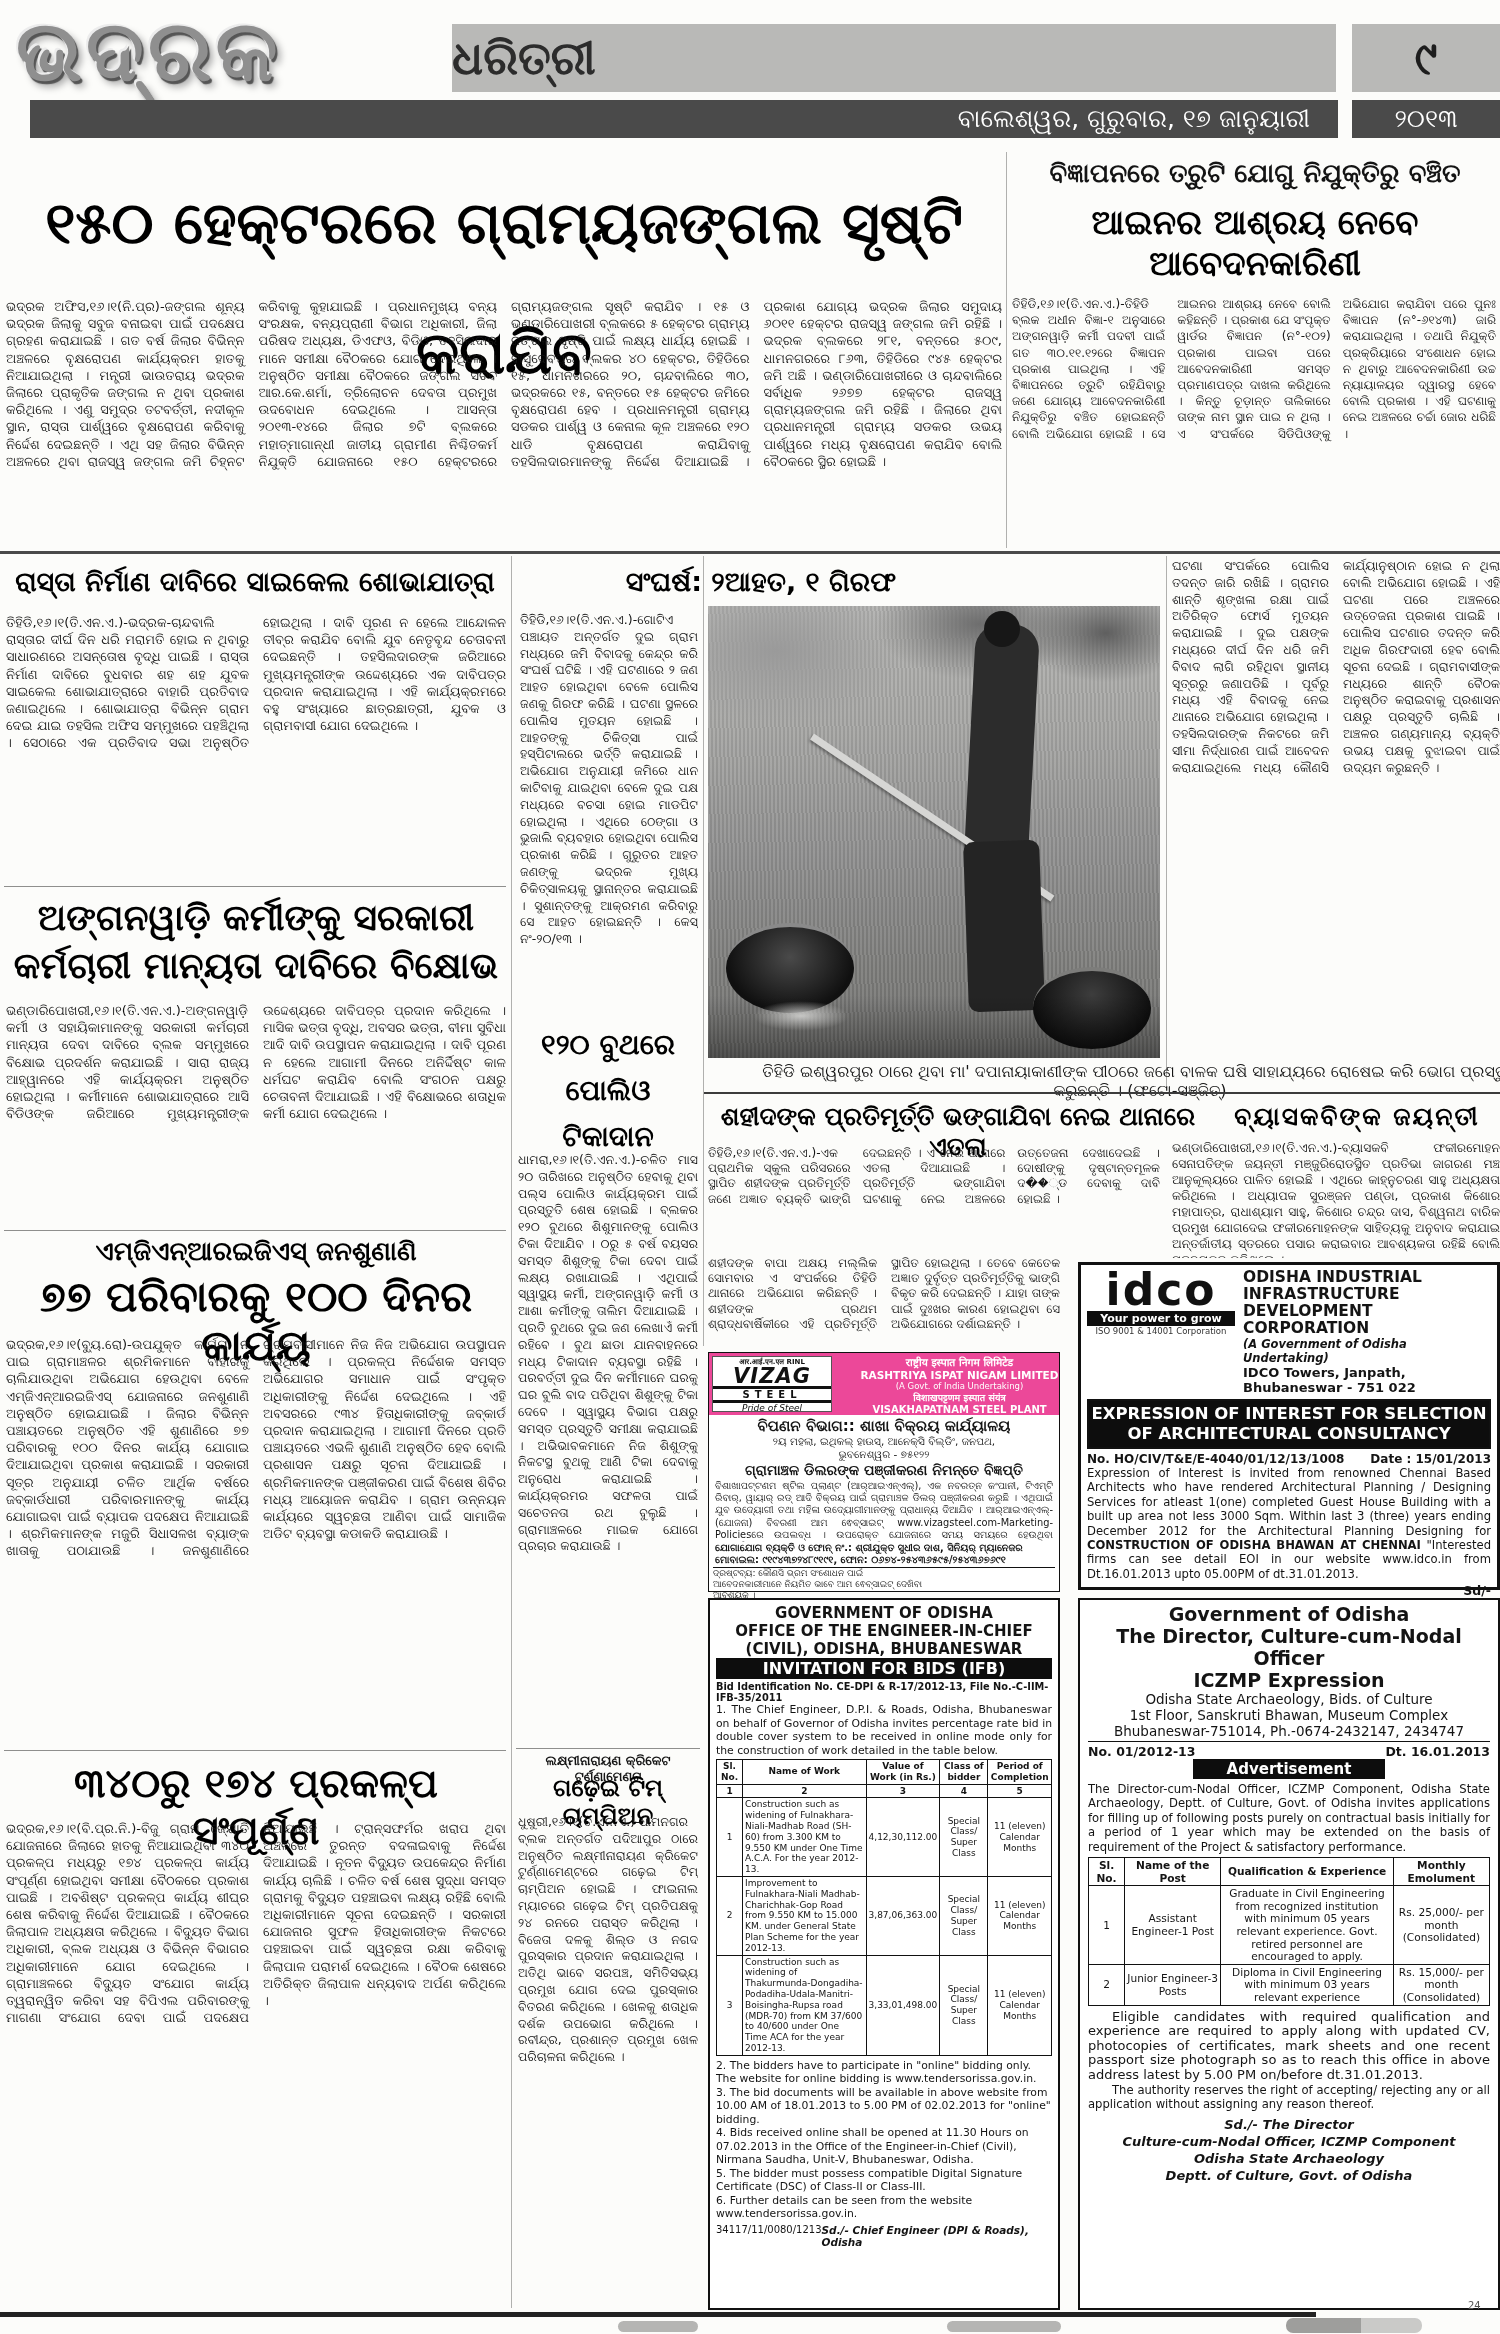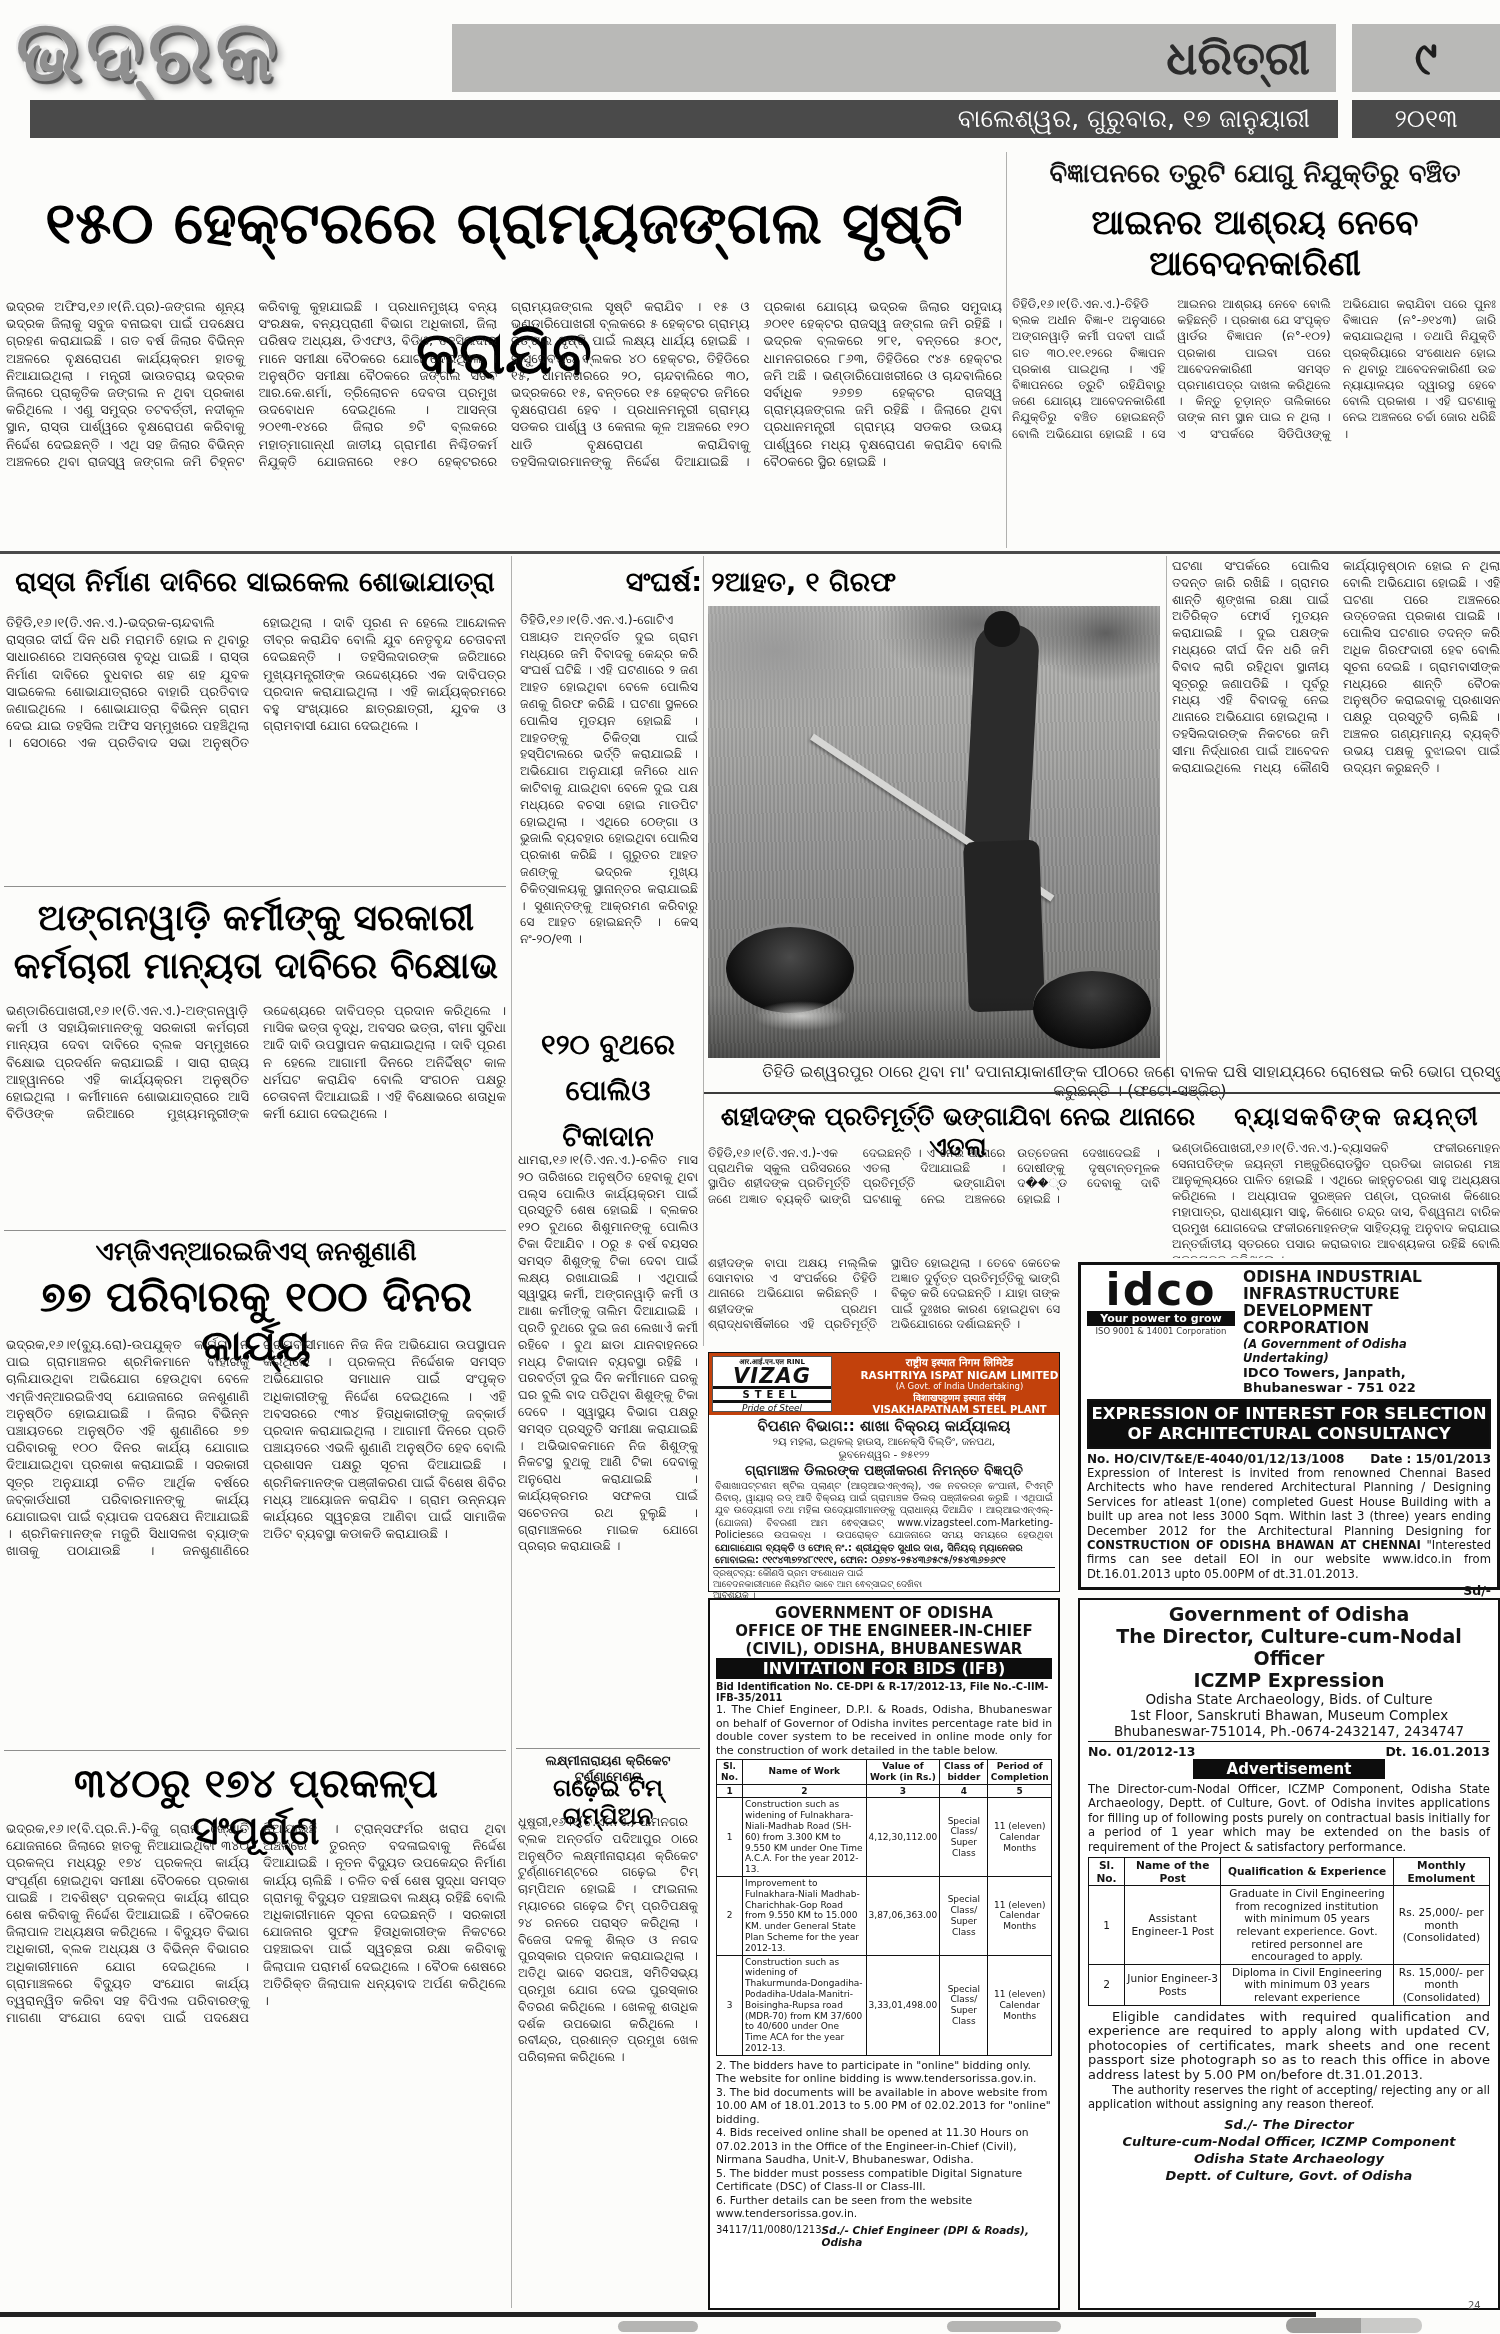--- a/index.html
+++ b/index.html
@@ -15,21 +15,21 @@
   .cols4{column-count:4;column-gap:14px;}
   .body-txt{font-size:13px;line-height:17.2px;}
   .body-sm{font-size:12.5px;line-height:16.8px;}
   .rule{background:#8f8f8d;}
   .vline{background:#b0b0ae;width:1px;}
   
   .edition-logo{font-size:84px;font-weight:900;color:#8f8f8f;letter-spacing:4px;
     text-shadow:-2px -2px 0 #ececec,2px 3px 1px #555,5px 6px 7px #aaa;}
   .graybar{background:#b9b9b7;}
   .darkbar{background:#4a4a4a;color:#fff;}
-  .nameplate{font-size:46px;font-weight:bold;color:#2c2c2c;line-height:68px;padding-right:26px;text-align:right;}
+  .nameplate{font-size:46px;font-weight:bold;color:#2c2c2c;line-height:68px;padding-right:26px;}
   .pagenum{font-size:46px;font-weight:bold;color:#1d1d1d;line-height:68px;text-align:center;}
   .dateline{font-size:25px;line-height:38px;text-align:right;padding-right:28px;}
   .yearline{font-size:25px;line-height:38px;text-align:center;}
   
   .hl{font-weight:bold;color:#000;}
   
   .photo{background:
     radial-gradient(ellipse 120px 70px at 88% 6%, #5f5f5f 0%, rgba(0,0,0,0) 70%),
     radial-gradient(ellipse 150px 80px at 60% 4%, #6e6e6e 0%, rgba(0,0,0,0) 70%),
     radial-gradient(ellipse 180px 100px at 15% 10%, #9a9a9a 0%, rgba(0,0,0,0) 72%),
@@ -116,21 +116,21 @@
     <div>ପୋଲିଓ ଟିକାଦାନ</div>
   </div>
   <div class="abs body-sm j ov" style="left:518px;top:1152px;width:180px;height:590px;">ଧାମରା,୧୬।୧(ତି.ଏନ.ଏ.)-ଚଳିତ ମାସ ୨୦ ତାରିଖରେ ଅନୁଷ୍ଠିତ ହେବାକୁ ଥିବା ପଲ୍ସ ପୋଲିଓ କାର୍ଯ୍ୟକ୍ରମ ପାଇଁ ପ୍ରସ୍ତୁତି ଶେଷ ହୋଇଛି । ବ୍ଲକର ୧୨୦ ବୁଥରେ ଶିଶୁମାନଙ୍କୁ ପୋଲିଓ ଟିକା ଦିଆଯିବ । ୦ରୁ ୫ ବର୍ଷ ବୟସର ସମସ୍ତ ଶିଶୁଙ୍କୁ ଟିକା ଦେବା ପାଇଁ ଲକ୍ଷ୍ୟ ରଖାଯାଇଛି । ଏଥିପାଇଁ ସ୍ୱାସ୍ଥ୍ୟ କର୍ମୀ, ଅଙ୍ଗନୱାଡ଼ି କର୍ମୀ ଓ ଆଶା କର୍ମୀଙ୍କୁ ତାଲିମ ଦିଆଯାଇଛି । ପ୍ରତି ବୁଥରେ ଦୁଇ ଜଣ ଲେଖାଏଁ କର୍ମୀ ରହିବେ । ବୁଥ ଛାଡା ଯାନବାହନରେ ମଧ୍ୟ ଟିକାଦାନ ବ୍ୟବସ୍ଥା ରହିଛି । ପରବର୍ତ୍ତୀ ଦୁଇ ଦିନ କର୍ମୀମାନେ ଘରକୁ ଘର ବୁଲି ବାଦ ପଡିଥିବା ଶିଶୁଙ୍କୁ ଟିକା ଦେବେ । ସ୍ୱାସ୍ଥ୍ୟ ବିଭାଗ ପକ୍ଷରୁ ସମସ୍ତ ପ୍ରସ୍ତୁତି ସମୀକ୍ଷା କରାଯାଇଛି । ଅଭିଭାବକମାନେ ନିଜ ଶିଶୁଙ୍କୁ ନିକଟସ୍ଥ ବୁଥକୁ ଆଣି ଟିକା ଦେବାକୁ ଅନୁରୋଧ କରାଯାଇଛି । କାର୍ଯ୍ୟକ୍ରମର ସଫଳତା ପାଇଁ ସଚେତନତା ରଥ ବୁଲୁଛି । ଗ୍ରାମାଞ୍ଚଳରେ ମାଇକ ଯୋଗେ ପ୍ରଚାର କରାଯାଉଛି ।</div>
 
   <div class="abs rule" style="left:516px;top:1748px;width:184px;height:1px;"></div>
   <div class="abs b c" style="left:516px;top:1753px;width:184px;font-size:13px;">ଲକ୍ଷ୍ମୀନାରାୟଣ କ୍ରିକେଟ ଟୁର୍ଣ୍ଣାମେଣ୍ଟ</div>
   <div class="abs hl c" style="left:516px;top:1774px;width:184px;font-size:24px;">ଗଢ଼େଇ ଟିମ୍ ଚାମ୍ପିଅନ</div>
   <div class="abs body-sm j ov" style="left:518px;top:1814px;width:180px;height:494px;">ଧୁଷୁରୀ,୧୬।୧(ତି.ଏନ.ଏ.)-ଧାମନଗର ବ୍ଲକ ଅନ୍ତର୍ଗତ ପଦିଆପୁର ଠାରେ ଅନୁଷ୍ଠିତ ଲକ୍ଷ୍ମୀନାରାୟଣ କ୍ରିକେଟ ଟୁର୍ଣ୍ଣାମେଣ୍ଟରେ ଗଢ଼େଇ ଟିମ୍ ଚାମ୍ପିଅନ ହୋଇଛି । ଫାଇନାଲ ମ୍ୟାଚରେ ଗଢ଼େଇ ଟିମ୍ ପ୍ରତିପକ୍ଷକୁ ୨୪ ରନରେ ପରାସ୍ତ କରିଥିଲା । ବିଜେତା ଦଳକୁ ଶିଲ୍ଡ ଓ ନଗଦ ପୁରସ୍କାର ପ୍ରଦାନ କରାଯାଇଥିଲା । ଅତିଥି ଭାବେ ସରପଞ୍ଚ, ସମିତିସଭ୍ୟ ପ୍ରମୁଖ ଯୋଗ ଦେଇ ପୁରସ୍କାର ବିତରଣ କରିଥିଲେ । ଖେଳକୁ ଶତାଧିକ ଦର୍ଶକ ଉପଭୋଗ କରିଥିଲେ । ରବୀନ୍ଦ୍ର, ପ୍ରଶାନ୍ତ ପ୍ରମୁଖ ଖେଳ ପରିଚାଳନା କରିଥିଲେ ।</div>
 
   <div class="abs ad-box" style="left:708px;top:1352px;width:352px;height:240px;border-width:1px;">
-    <div style="background:#c2410c;color:#fff;height:62px;display:flex;gap:25px;">
+    <div style="background:#ec4899;color:#fff;height:62px;display:flex;gap:25px;">
       <div style="background:#fff;color:#111;margin:3px;width:118px;text-align:center;border:1px solid #555;">
         <div style="font-size:7px;font-weight:bold;">आर.आई.एन.एल RINL</div>
         <div style="font-size:21px;font-weight:900;font-style:italic;letter-spacing:1px;line-height:20px;border-bottom:3px solid #111;">VIZAG</div>
         <div style="font-size:10px;font-weight:900;letter-spacing:5px;line-height:11px;border-bottom:3px solid #111;">STEEL</div>
         <div style="font-size:9px;font-style:italic;">Pride of Steel</div>
       </div>
       <div style="flex:1;text-align:center;padding-top:2px;">
         <div style="font-size:10.5px;font-weight:bold;">राष्ट्रीय इस्पात निगम लिमिटेड</div>
         <div style="font-size:10.5px;font-weight:bold;">RASHTRIYA ISPAT NIGAM LIMITED</div>
         <div style="font-size:8.5px;">(A Govt. of India Undertaking)</div>

